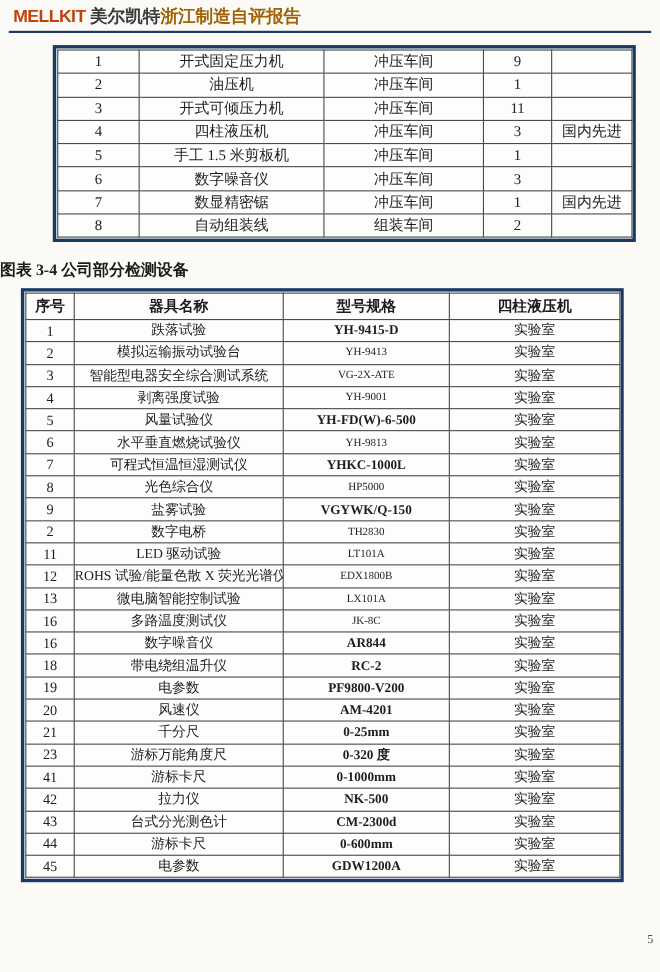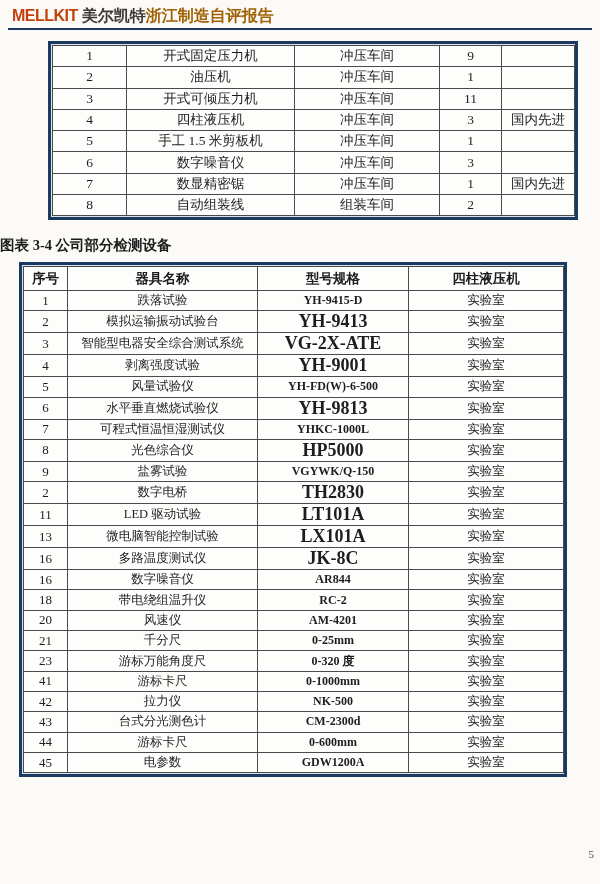--- a/index.html
+++ b/index.html
@@ -41,21 +41,21 @@
   td,th{
     border:1px solid #4a4a4a;
     text-align:center;vertical-align:middle;
     padding:0;overflow:hidden;white-space:nowrap;
     color:#1d1d1d;
   }
   .t1 td{height:20.3px;font-size:13.5px;}
   .t2 th{height:23px;font-size:13.5px;font-weight:bold;}
   .t2 td{height:19.3px;font-size:12.5px;}
   .t2 td.col-no{font-size:13px;}
-  .t2 td.col-model{font-size:18px;font-weight:bold;}
+  .t2 td.col-model{font-size:10px;}
   .t2 td.col-model.narrow{
     font-family:Liberation Serif, serif;
     font-size:12px;font-weight:bold;letter-spacing:0;
   }
   
   .figure-caption{
     position:absolute;left:0;top:236px;width:508px;
     text-align:left;font-weight:bold;font-size:14.5px;
   }
   .page-number{
@@ -221,20 +221,26 @@
           <td class="col-model">TH2830</td>
           <td class="col-unit">实验室</td>
         </tr>
         <tr>
           <td class="col-no">11</td>
           <td class="col-name">LED 驱动试验</td>
           <td class="col-model">LT101A</td>
           <td class="col-unit">实验室</td>
         </tr>
         <tr>
+          <td class="col-no">12</td>
+          <td class="col-name">ROHS 试验/能量色散 X 荧光光谱仪</td>
+          <td class="col-model">EDX1800B</td>
+          <td class="col-unit">实验室</td>
+        </tr>
+        <tr>
           <td class="col-no">13</td>
           <td class="col-name">微电脑智能控制试验</td>
           <td class="col-model">LX101A</td>
           <td class="col-unit">实验室</td>
         </tr>
         <tr>
           <td class="col-no">16</td>
           <td class="col-name">多路温度测试仪</td>
           <td class="col-model">JK-8C</td>
           <td class="col-unit">实验室</td>
@@ -245,20 +251,26 @@
           <td class="col-model narrow">AR844</td>
           <td class="col-unit">实验室</td>
         </tr>
         <tr>
           <td class="col-no">18</td>
           <td class="col-name">带电绕组温升仪</td>
           <td class="col-model narrow">RC-2</td>
           <td class="col-unit">实验室</td>
         </tr>
         <tr>
+          <td class="col-no">19</td>
+          <td class="col-name">电参数</td>
+          <td class="col-model narrow">PF9800-V200</td>
+          <td class="col-unit">实验室</td>
+        </tr>
+        <tr>
           <td class="col-no">20</td>
           <td class="col-name">风速仪</td>
           <td class="col-model narrow">AM-4201</td>
           <td class="col-unit">实验室</td>
         </tr>
         <tr>
           <td class="col-no">21</td>
           <td class="col-name">千分尺</td>
           <td class="col-model narrow">0-25mm</td>
           <td class="col-unit">实验室</td>

